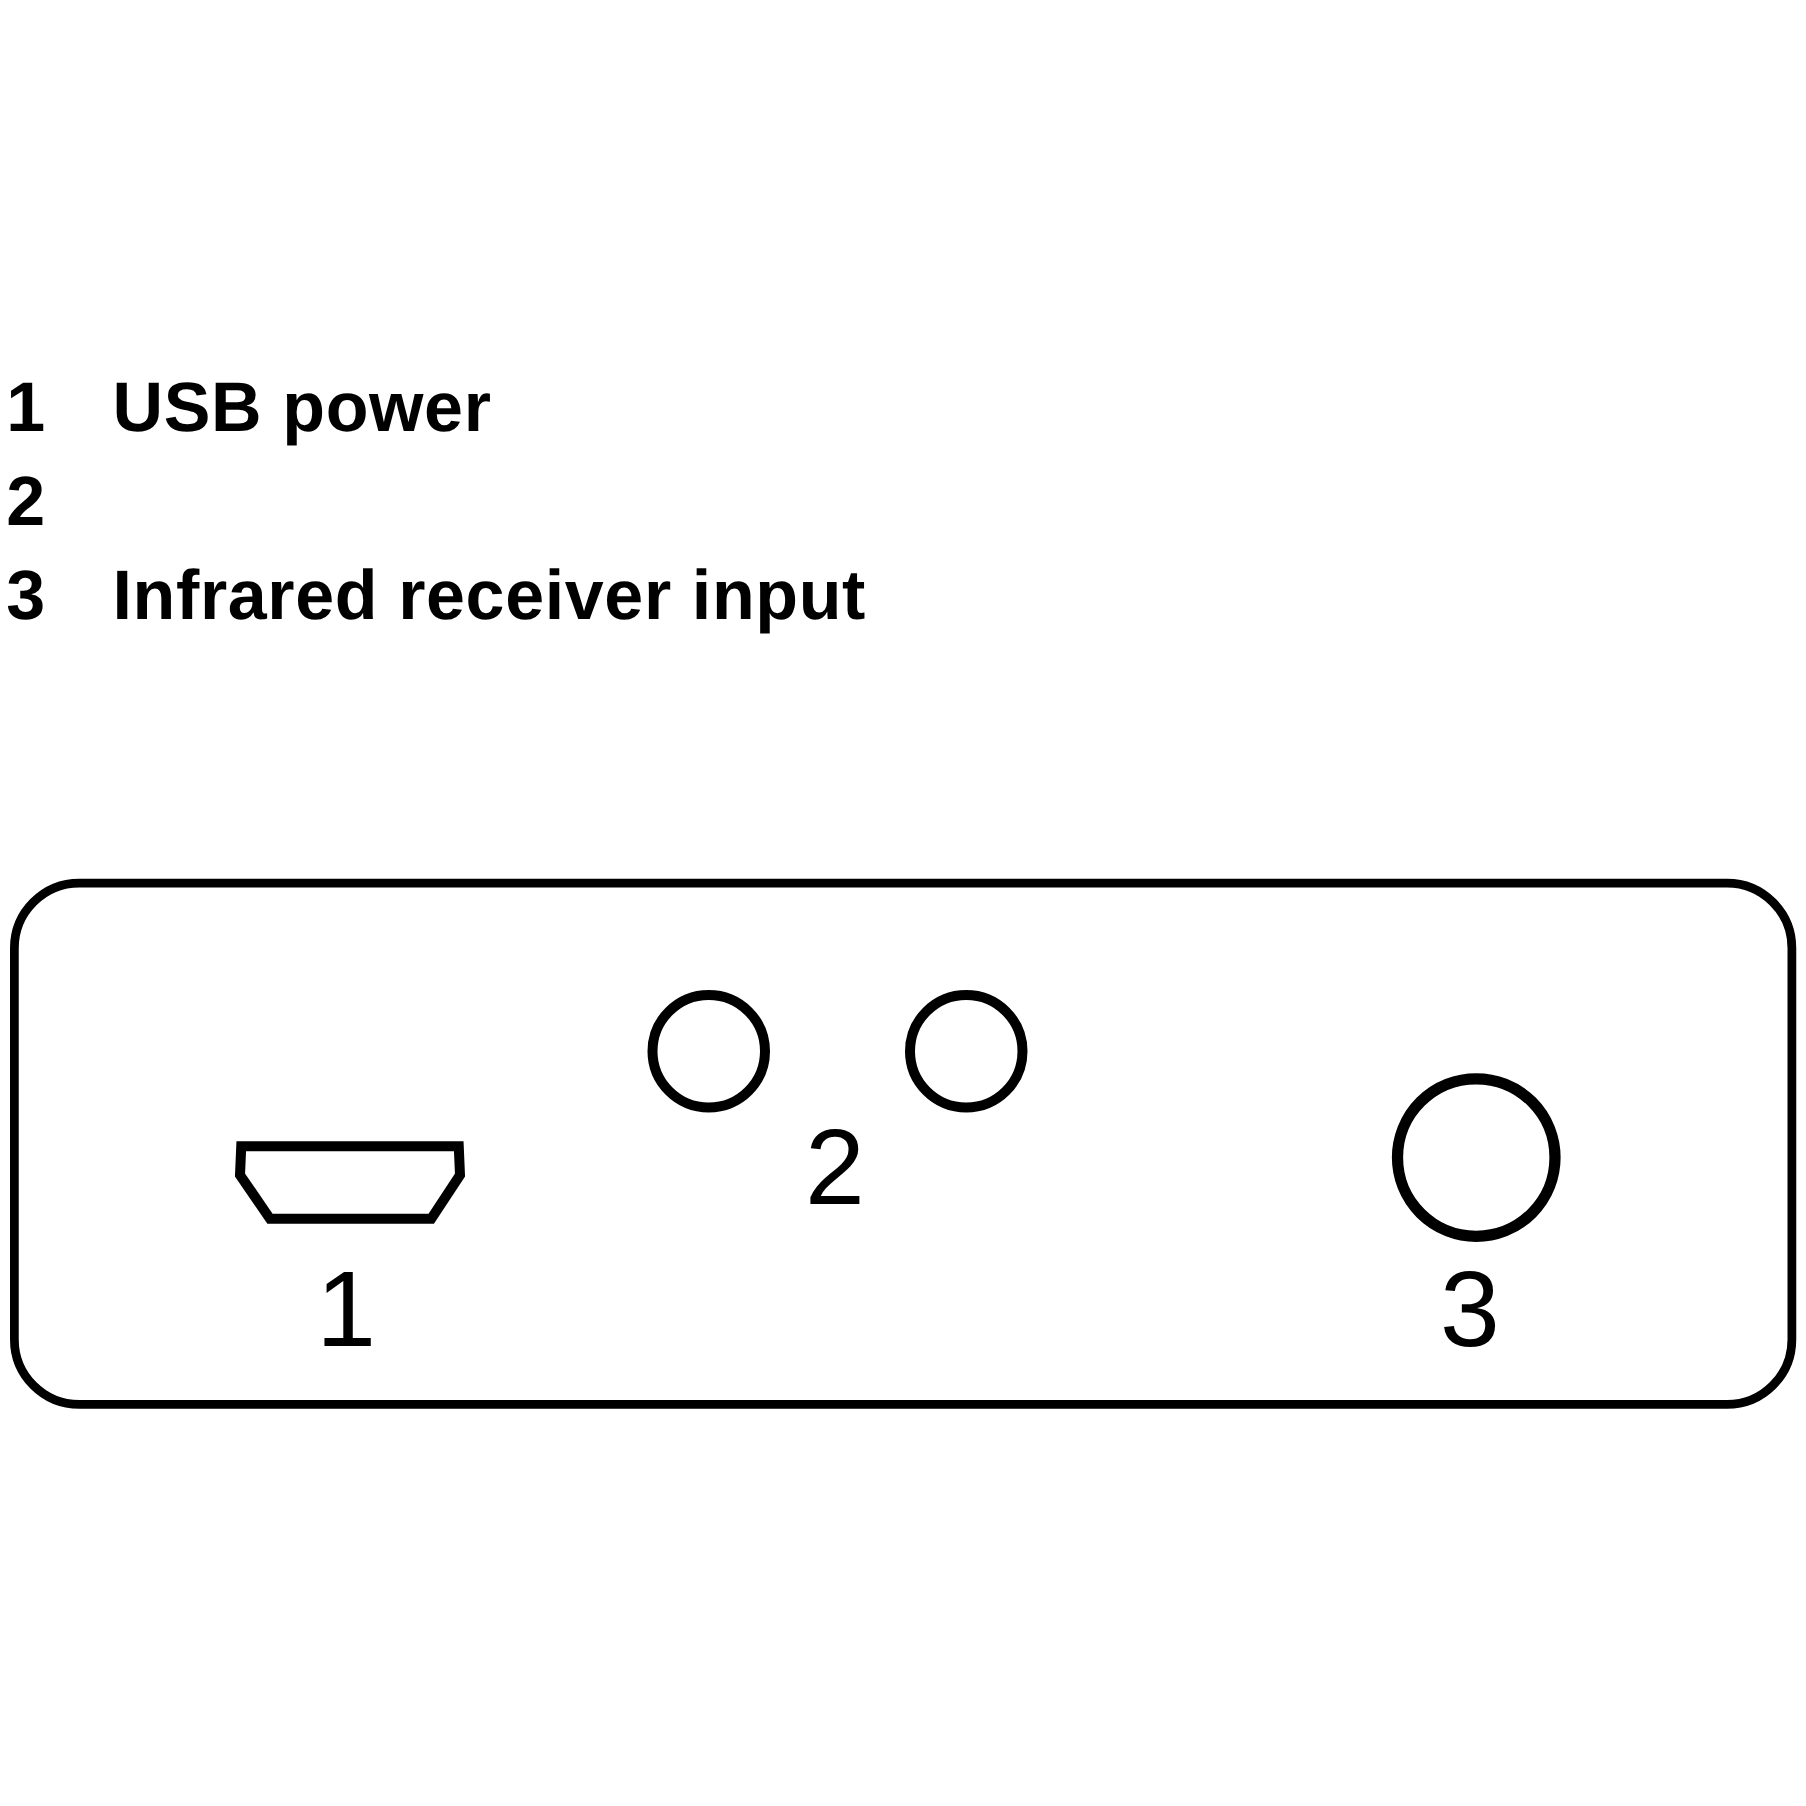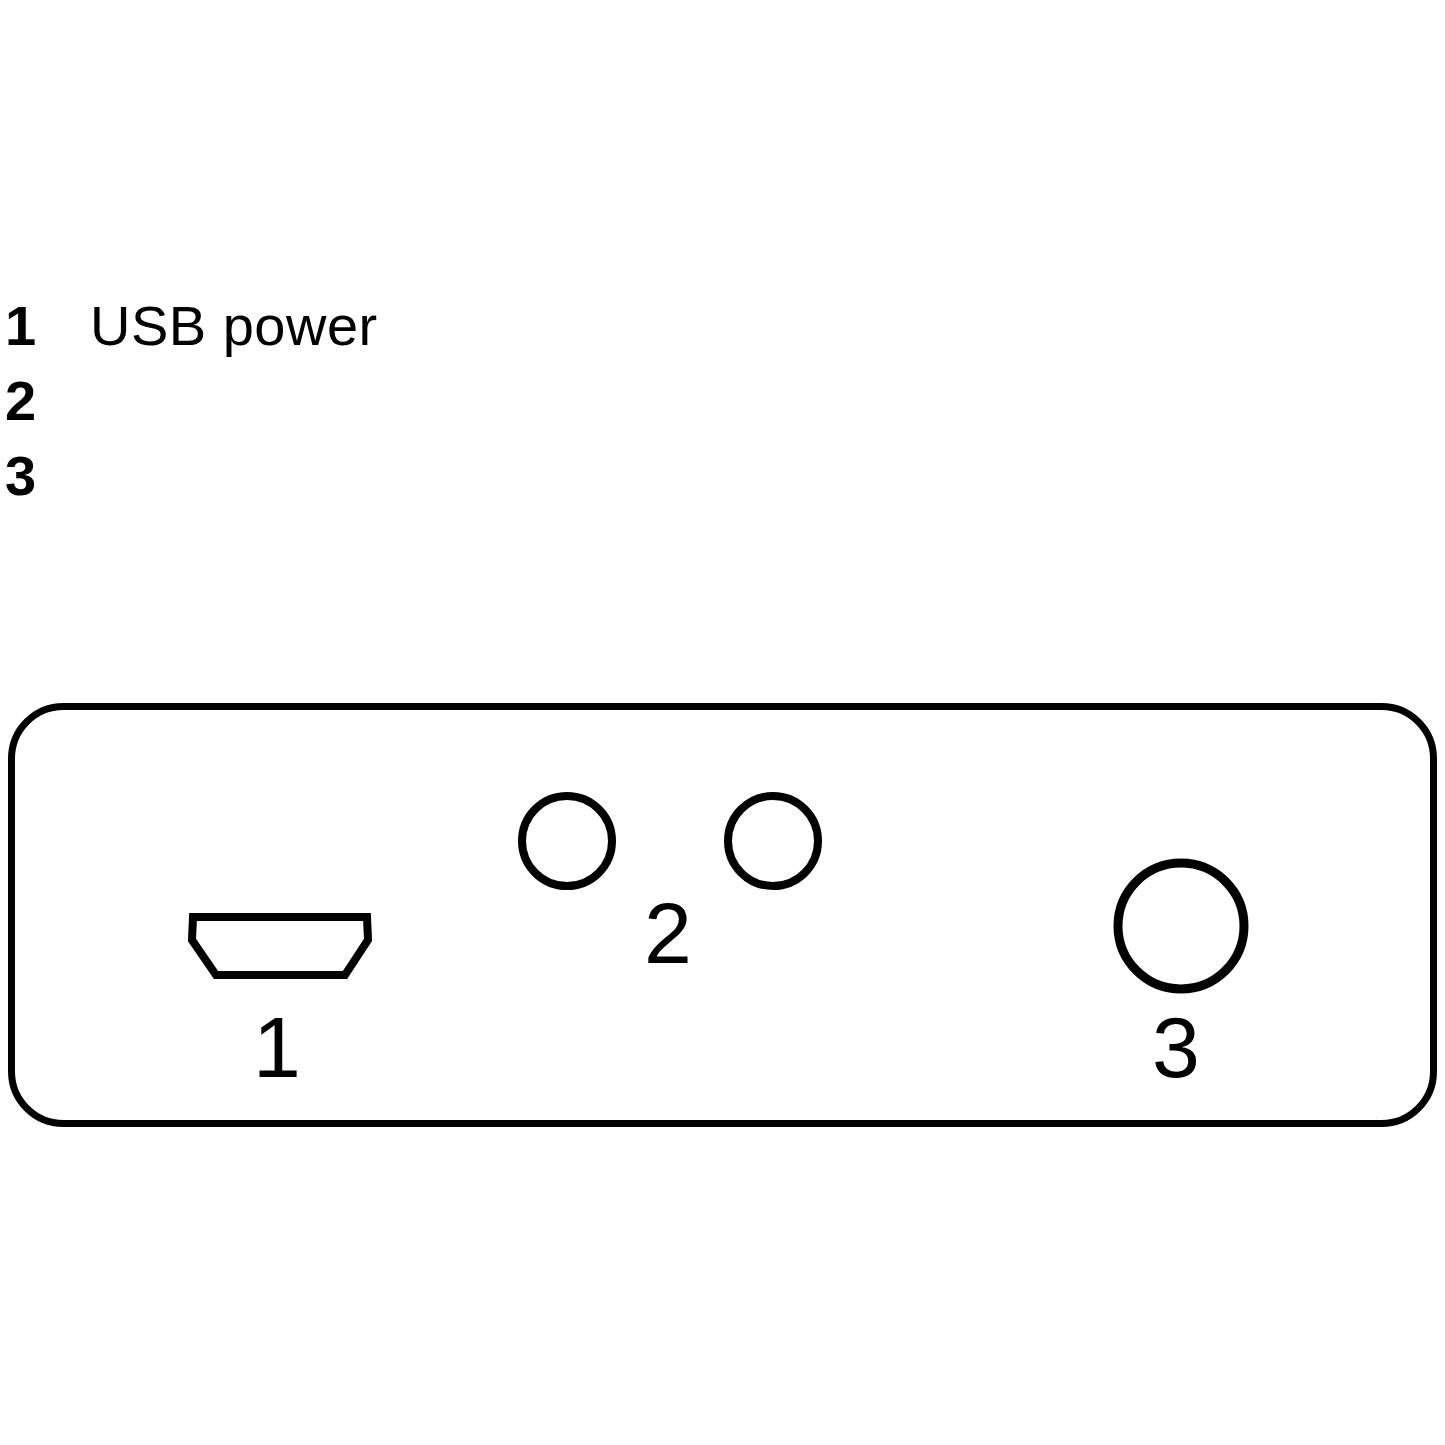--- a/index.html
+++ b/index.html
@@ -31,21 +31,21 @@
     font-size: 56px;
     letter-spacing: 0.5px;
     white-space: nowrap;
   }
   .legend-num {
     width: 85px;
     flex: 0 0 85px;
     font-weight: 700;
   }
   .legend-label {
-    font-weight: 400;
+    font-weight: 700;
     text-align: right;
   }
   
   .panel-svg {
     position: absolute;
     left: 0;
     top: 0;
     width: 1445px;
     height: 1445px;
   }
@@ -68,20 +68,21 @@
   <section class="legend">
     <div class="legend-row">
       <span class="legend-num">1</span>
       <span class="legend-label">USB power</span>
     </div>
     <div class="legend-row">
       <span class="legend-num">2</span>
     </div>
     <div class="legend-row">
       <span class="legend-num">3</span>
+      <span class="legend-label">Infrared receiver input</span>
     </div>
   </section>
 
   <svg class="panel-svg" viewBox="0 0 1445 1445" xmlns="http://www.w3.org/2000/svg">
 
     <rect class="outline" x="11.5" y="706.5" width="1422" height="417" rx="52" ry="52" stroke-width="7"></rect>
 
     <polygon class="outline" points="193,917 367,917 368,940 345,975 216,975 192,940" stroke-width="8" stroke-linejoin="miter"></polygon>
 
     <circle class="outline" cx="567" cy="841" r="45" stroke-width="8"></circle>

